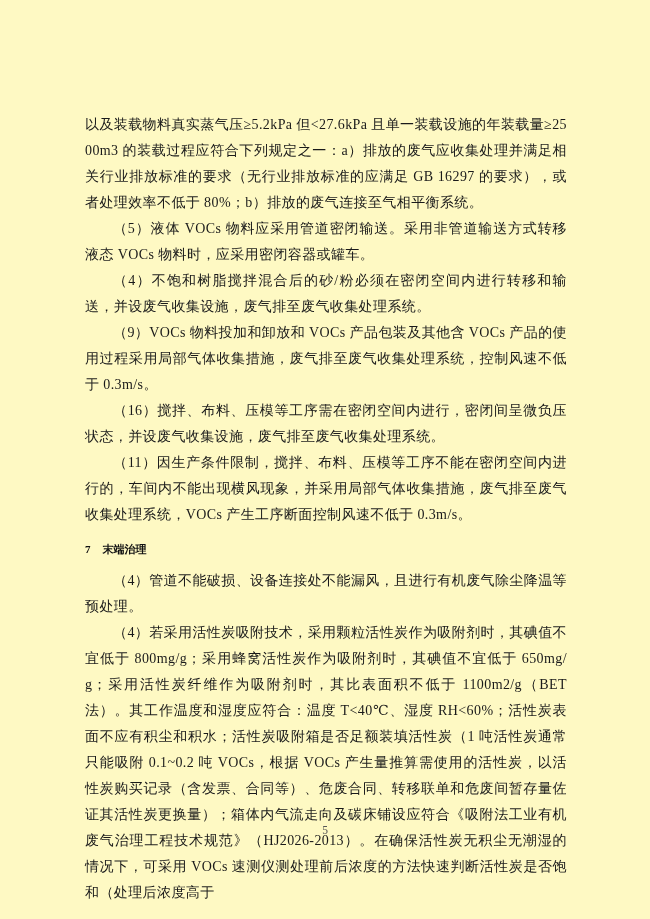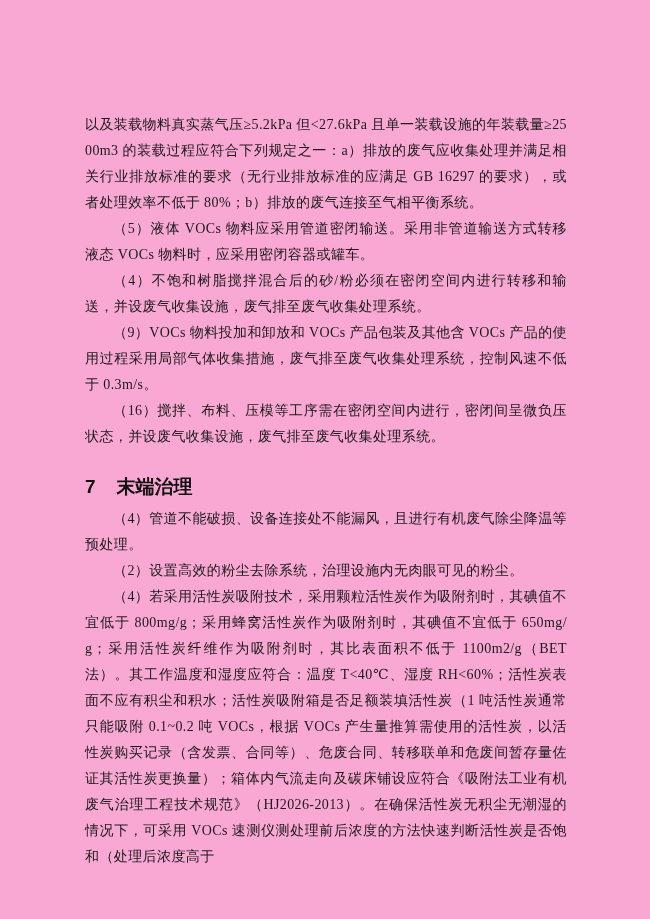--- a/index.html
+++ b/index.html
@@ -4,21 +4,21 @@
 <style>
   html, body {
     margin: 0;
     padding: 0;
     background: #ffffff;
   }
   .page {
     position: relative;
     width: 650px;
     height: 919px;
-    background: #f9a8d4;
+    background: #fef9c3;
     overflow: hidden;
     font-family: "Liberation Serif", "DejaVu Serif", serif;
     color: #1a1a1a;
   }
   .content {
     position: absolute;
     top: 112px;
     left: 85px;
     width: 482px;
   }
@@ -27,24 +27,24 @@
     font-size: 14px;
     line-height: 26px;
     letter-spacing: 0.4px;
     text-align: justify;
     word-break: break-all;
   }
   .para.indented {
     text-indent: 2em;
   }
   .section-heading {
-    margin: 24px 0 6px 0;
-    font-family: Liberation Sans, sans-serif;
+    margin: 8px 0 6px 0;
+    font-family: Liberation Serif, serif;
     font-weight: bold;
-    font-size: 19px;
+    font-size: 11px;
     line-height: 26px;
     color: #111111;
   }
   .section-heading .sec-num {
     display: inline-block;
     margin-right: 1.1em;
   }
   .page-footer {
     position: absolute;
     top: 820px;
@@ -61,26 +61,26 @@
 </head>
 <body>
 
 <div class="page">
   <main class="content">
     <p class="para">以及装载物料真实蒸气压≥5.2kPa 但&lt;27.6kPa 且单一装载设施的年装载量≥2500m3 的装载过程应符合下列规定之一：a）排放的废气应收集处理并满足相关行业排放标准的要求（无行业排放标准的应满足 GB 16297 的要求），或者处理效率不低于 80%；b）排放的废气连接至气相平衡系统。</p>
     <p class="para indented">（5）液体 VOCs 物料应采用管道密闭输送。采用非管道输送方式转移液态 VOCs 物料时，应采用密闭容器或罐车。</p>
     <p class="para indented">（4）不饱和树脂搅拌混合后的砂/粉必须在密闭空间内进行转移和输送，并设废气收集设施，废气排至废气收集处理系统。</p>
     <p class="para indented">（9）VOCs 物料投加和卸放和 VOCs 产品包装及其他含 VOCs 产品的使用过程采用局部气体收集措施，废气排至废气收集处理系统，控制风速不低于 0.3m/s。</p>
     <p class="para indented">（16）搅拌、布料、压模等工序需在密闭空间内进行，密闭间呈微负压状态，并设废气收集设施，废气排至废气收集处理系统。</p>
+    <p class="para indented">（11）因生产条件限制，搅拌、布料、压模等工序不能在密闭空间内进行的，车间内不能出现横风现象，并采用局部气体收集措施，废气排至废气收集处理系统，VOCs 产生工序断面控制风速不低于 0.3m/s。</p>
 
     <h2 class="section-heading">
       <span class="sec-num">7</span><span>末端治理</span>
     </h2>
 
     <p class="para indented">（4）管道不能破损、设备连接处不能漏风，且进行有机废气除尘降温等预处理。</p>
-    <p class="para indented">（2）设置高效的粉尘去除系统，治理设施内无肉眼可见的粉尘。</p>
     <p class="para indented">（4）若采用活性炭吸附技术，采用颗粒活性炭作为吸附剂时，其碘值不宜低于 800mg/g；采用蜂窝活性炭作为吸附剂时，其碘值不宜低于 650mg/g；采用活性炭纤维作为吸附剂时，其比表面积不低于 1100m2/g（BET 法）。其工作温度和湿度应符合：温度 T&lt;40℃、湿度 RH&lt;60%；活性炭表面不应有积尘和积水；活性炭吸附箱是否足额装填活性炭（1 吨活性炭通常只能吸附 0.1~0.2 吨 VOCs，根据 VOCs 产生量推算需使用的活性炭，以活性炭购买记录（含发票、合同等）、危废合同、转移联单和危废间暂存量佐证其活性炭更换量）；箱体内气流走向及碳床铺设应符合《吸附法工业有机废气治理工程技术规范》（HJ2026-2013）。在确保活性炭无积尘无潮湿的情况下，可采用 VOCs 速测仪测处理前后浓度的方法快速判断活性炭是否饱和（处理后浓度高于</p>
   </main>
 
   <footer class="page-footer">
     <span class="page-number">5</span>
   </footer>
 </div>
 
 </body></html>

